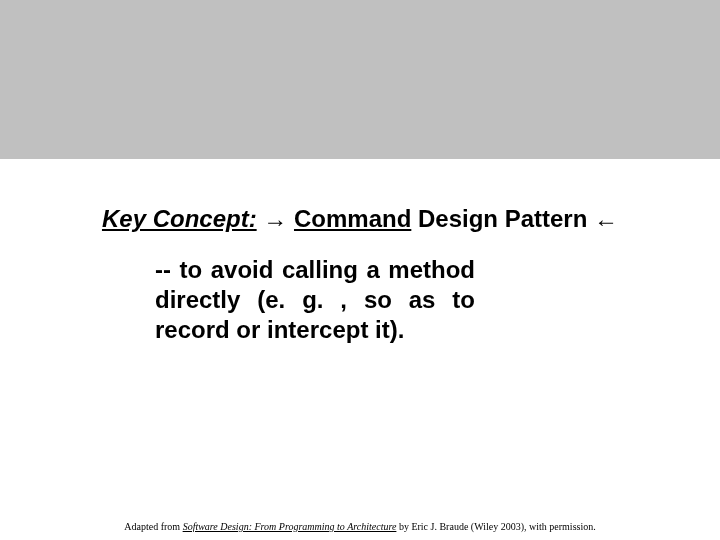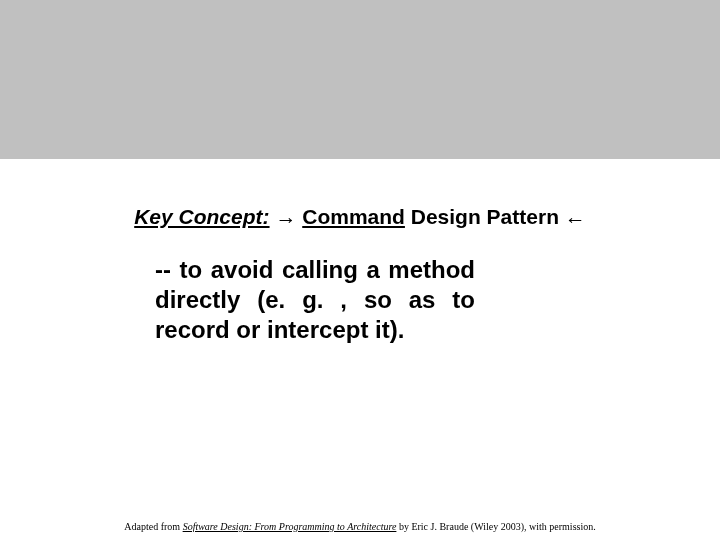--- a/index.html
+++ b/index.html
@@ -19,21 +19,21 @@
     height: 381px;
     background: #ffffff;
     box-sizing: border-box;
   }
   .title-row {
     position: absolute;
     top: 46px;
     left: 0;
     width: 720px;
     text-align: center;
-    font-size: 21px;
+    font-size: 24px;
     font-weight: bold;
     color: #000;
     white-space: nowrap;
   }
   .title-row .kc {
     font-style: italic;
     text-decoration: underline;
   }
   .title-row .arrow {
     font-family: Arial, sans-serif;

